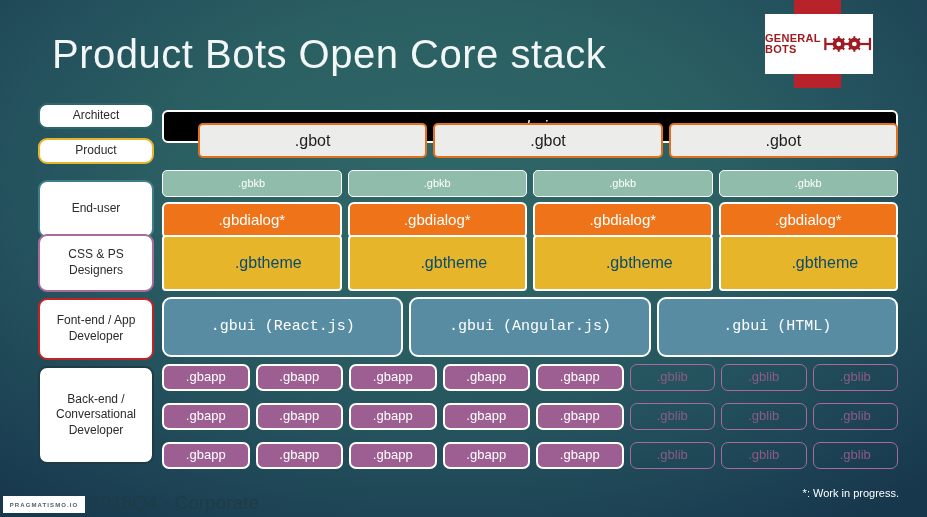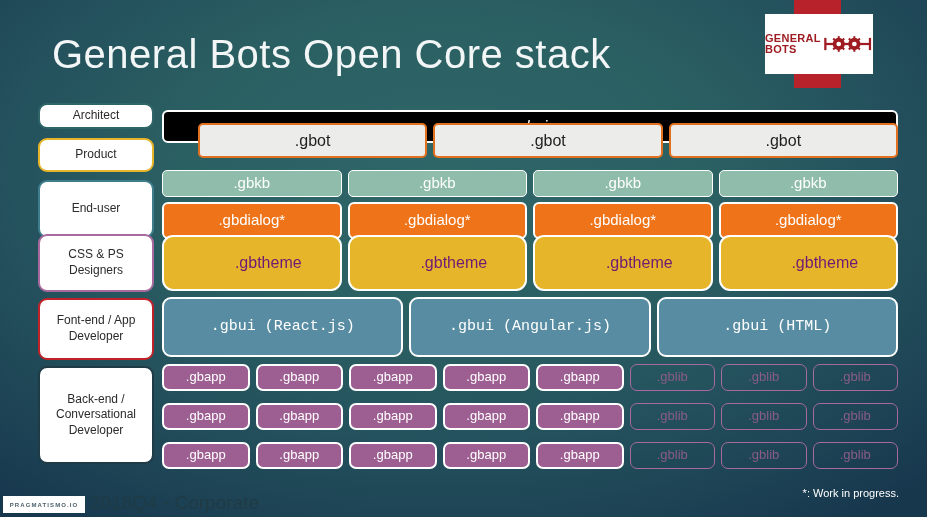--- a/index.html
+++ b/index.html
@@ -133,38 +133,38 @@
     border: 2px solid #e1701f;
     color: #1f1f1f;
     font-size: 16px;
     border-radius: 5px;
   }
 
   .gbkb {
     background: #8fbcab;
     border: 1px solid #ffffff;
     color: #ffffff;
-    font-size: 15px;
+    font-size: 11px;
     border-radius: 5px;
   }
 
   .gbdialog {
     background: #ef7318;
     border: 2px solid #ffffff;
     color: #ffffff;
     font-size: 15px;
     border-radius: 6px;
   }
 
   .gbtheme {
     background: #e6b52a;
     border: 2px solid #ffffff;
-    color: #701a75;
+    color: #0c4a6e;
     font-size: 16px;
-    border-radius: 11px;
+    border-radius: 4px;
     padding-left: 33px;
   }
 
   .gbui {
     background: #588ca2;
     border: 2px solid #ffffff;
     color: #ffffff;
     font-size: 15px;
     border-radius: 9px;
     font-family: Liberation Mono, monospace;
@@ -230,21 +230,21 @@
     top: 487px;
     font-size: 11px;
     color: #ffffff;
   }
 </style>
 </head>
 <body>
 
 <div id="slide">
 
-  <div id="title">General Bots Open Core stack</div>
+  <div id="title">Product Bots Open Core stack</div>
 
   <div id="logo-band"></div>
   <div id="logo-card">
     <div id="logo-text">GENERAL BOTS</div>
     <svg id="logo-mark" width="92" height="30" viewBox="0 0 92 30">
       <g fill="#9e1c22">
         <rect x="4" y="4" width="4" height="22"></rect>
         <rect x="84" y="4" width="4" height="22"></rect>
         <rect x="6" y="13" width="80" height="4"></rect>
         <g transform="translate(30,15)">
@@ -277,21 +277,21 @@
         </g>
       </g>
     </svg>
   </div>
 
   <div id="board">
 
     <div class="side" style="top:5px; height:26px; border:2px solid #2f6668;">
       <span>Architect</span>
     </div>
-    <div class="side" style="top:40px; height:34px; border:2px solid #e6b52a;">
+    <div class="side" style="top:40px; height:26px; border:2px solid #e6b52a;">
       <span>Product</span>
     </div>
     <div class="side" style="top:82px; height:58px; border:2px solid #3f7d8c;">
       <span>End-user</span>
     </div>
     <div class="side" style="top:136px; height:58px; border:2px solid #a86a9e;">
       <span>CSS &amp; PS Designers</span>
     </div>
     <div class="side" style="top:200px; height:62px; border:2px solid #c0222a;justify-content:flex-end;">
       <span>Font-end / App Developer</span>

